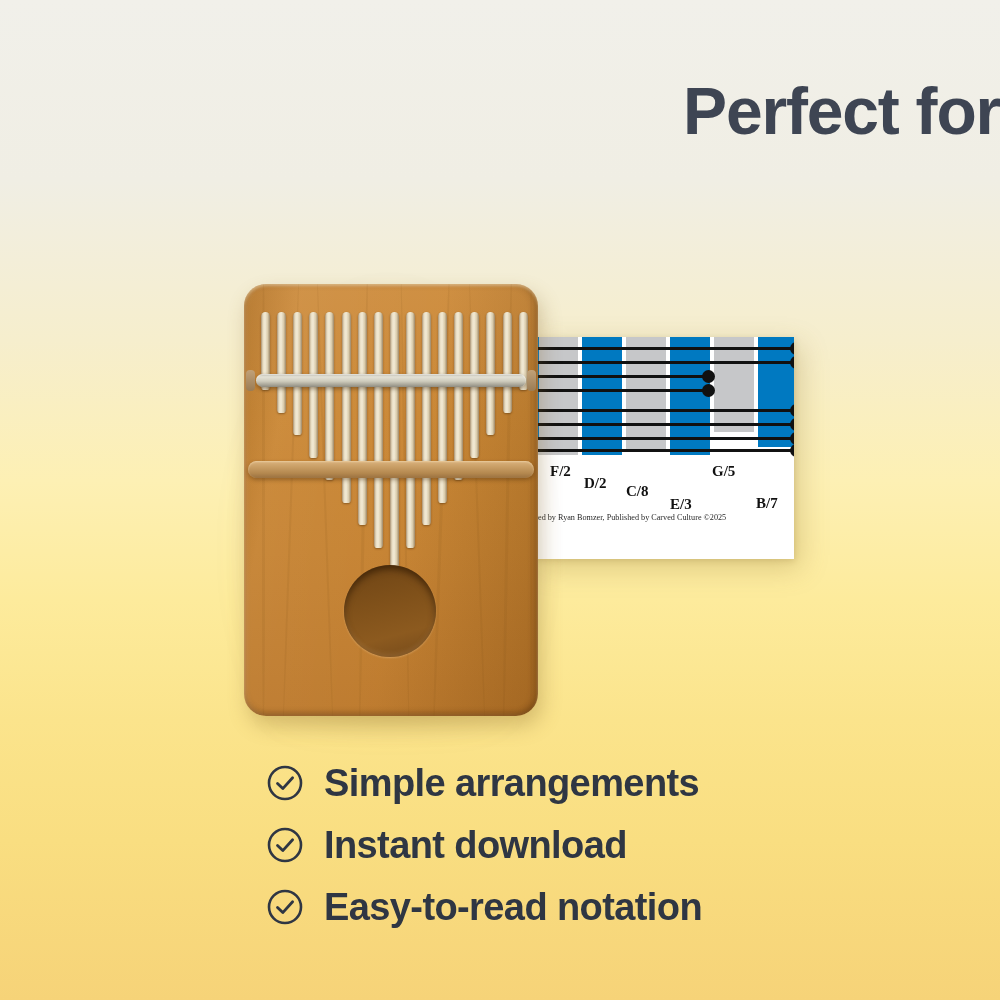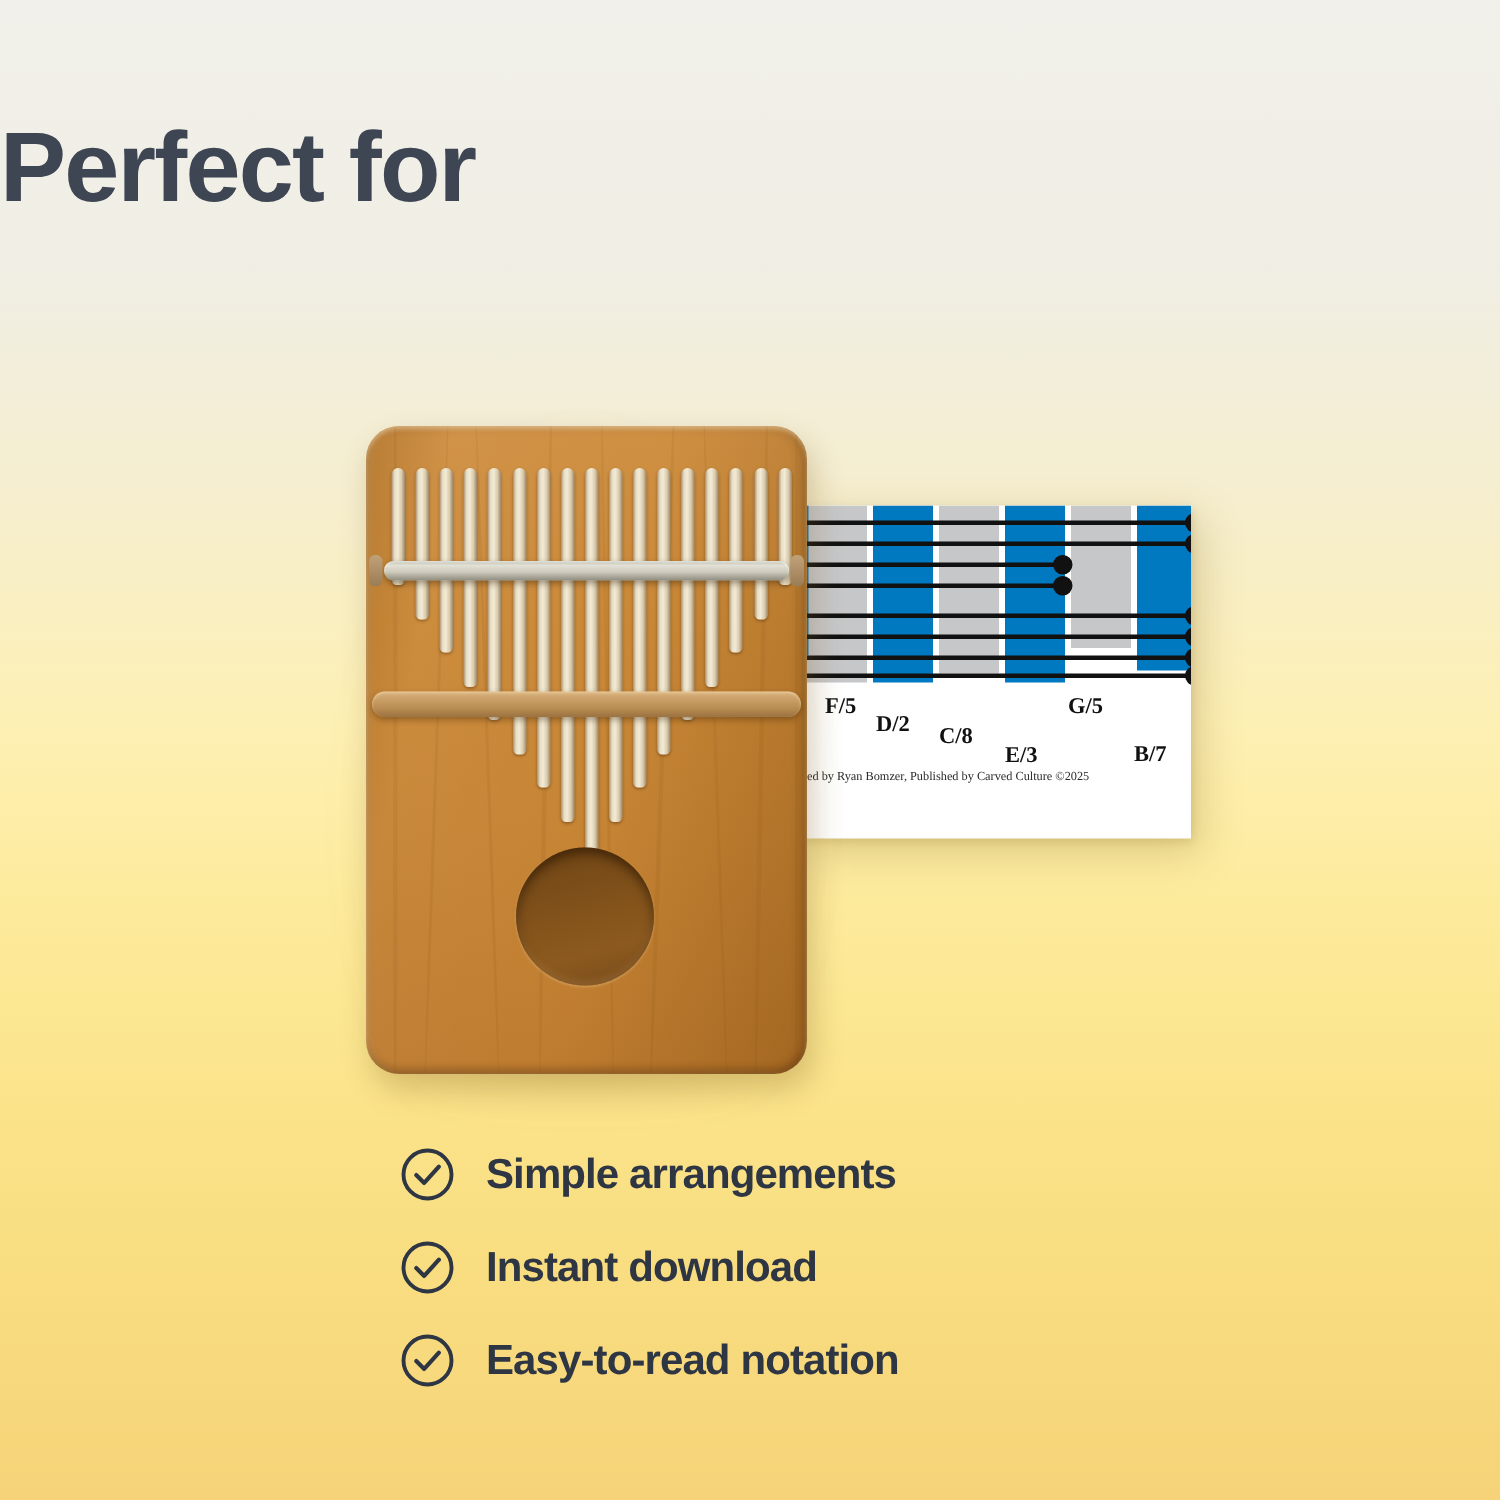--- a/index.html
+++ b/index.html
@@ -18,21 +18,21 @@
       #fdeb9c 60%,
       #fbe48c 72%,
       #f9de81 84%,
       #f6d378 100%);
     overflow:hidden;
   }
 
   
   #title{
     position:absolute;left:0;top:78px;width:1000px;
-    text-align:left;
+    text-align:right;
     color:#3e4553;
     font-weight:bold;
     font-size:66px;
     line-height:1.02;
     letter-spacing:-1.2px;
   }
   #title .tline{display:block;}
   #title .tline.l2{font-size:68px;letter-spacing:-1.5px;}
 
   
@@ -123,21 +123,21 @@
   .feat{
     display:flex;align-items:center;
     height:62px;
   }
   .chk{
     width:38px;height:38px;flex:0 0 38px;margin-right:20px;
     position:relative;
   }
   .chk svg{display:block;}
   .feat-label{
-    color:#2f3643;font-weight:bold;font-size:28px;letter-spacing:-.6px;
+    color:#2f3643;font-weight:bold;font-size:38px;letter-spacing:-.6px;
     line-height:1;
   }
 </style>
 </head>
 <body>
 
 <div id="stage">
 
   <div id="title">
     <span class="tline l1">Perfect for</span>
@@ -163,21 +163,21 @@
         <div class="tline-h" style="top: 72px; width: 265px;"></div>
         <div class="tnote" style="left: 256px; top: 67px;"></div>
         <div class="tline-h" style="top: 86px; width: 265px;"></div>
         <div class="tnote" style="left: 256px; top: 81px;"></div>
         <div class="tline-h" style="top: 100px; width: 265px;"></div>
         <div class="tnote" style="left: 256px; top: 95px;"></div>
         <div class="tline-h" style="top: 112px; width: 265px;"></div>
         <div class="tnote" style="left: 256px; top: 107px;"></div>
       </div>
     <div id="tablabels">
-        <div class="tlabel" style="left: 16px; top: 126px;">F/5</div>
+        <div class="tlabel" style="left: 16px; top: 126px;">F/2</div>
         <div class="tlabel" style="left: 50px; top: 138px;">D/2</div>
         <div class="tlabel" style="left: 92px; top: 146px;">C/8</div>
         <div class="tlabel" style="left: 136px; top: 139px; margin-top: 20px;">E/3</div>
         <div class="tlabel" style="left: 178px; top: 126px;">G/5</div>
         <div class="tlabel" style="left: 222px; top: 118px; margin-top: 40px;">B/7</div>
       </div>
     <div id="tabcredit">ed by Ryan Bomzer, Published by Carved Culture ©2025</div>
   </div>
 
   <div id="kalimba-shadow"></div>

